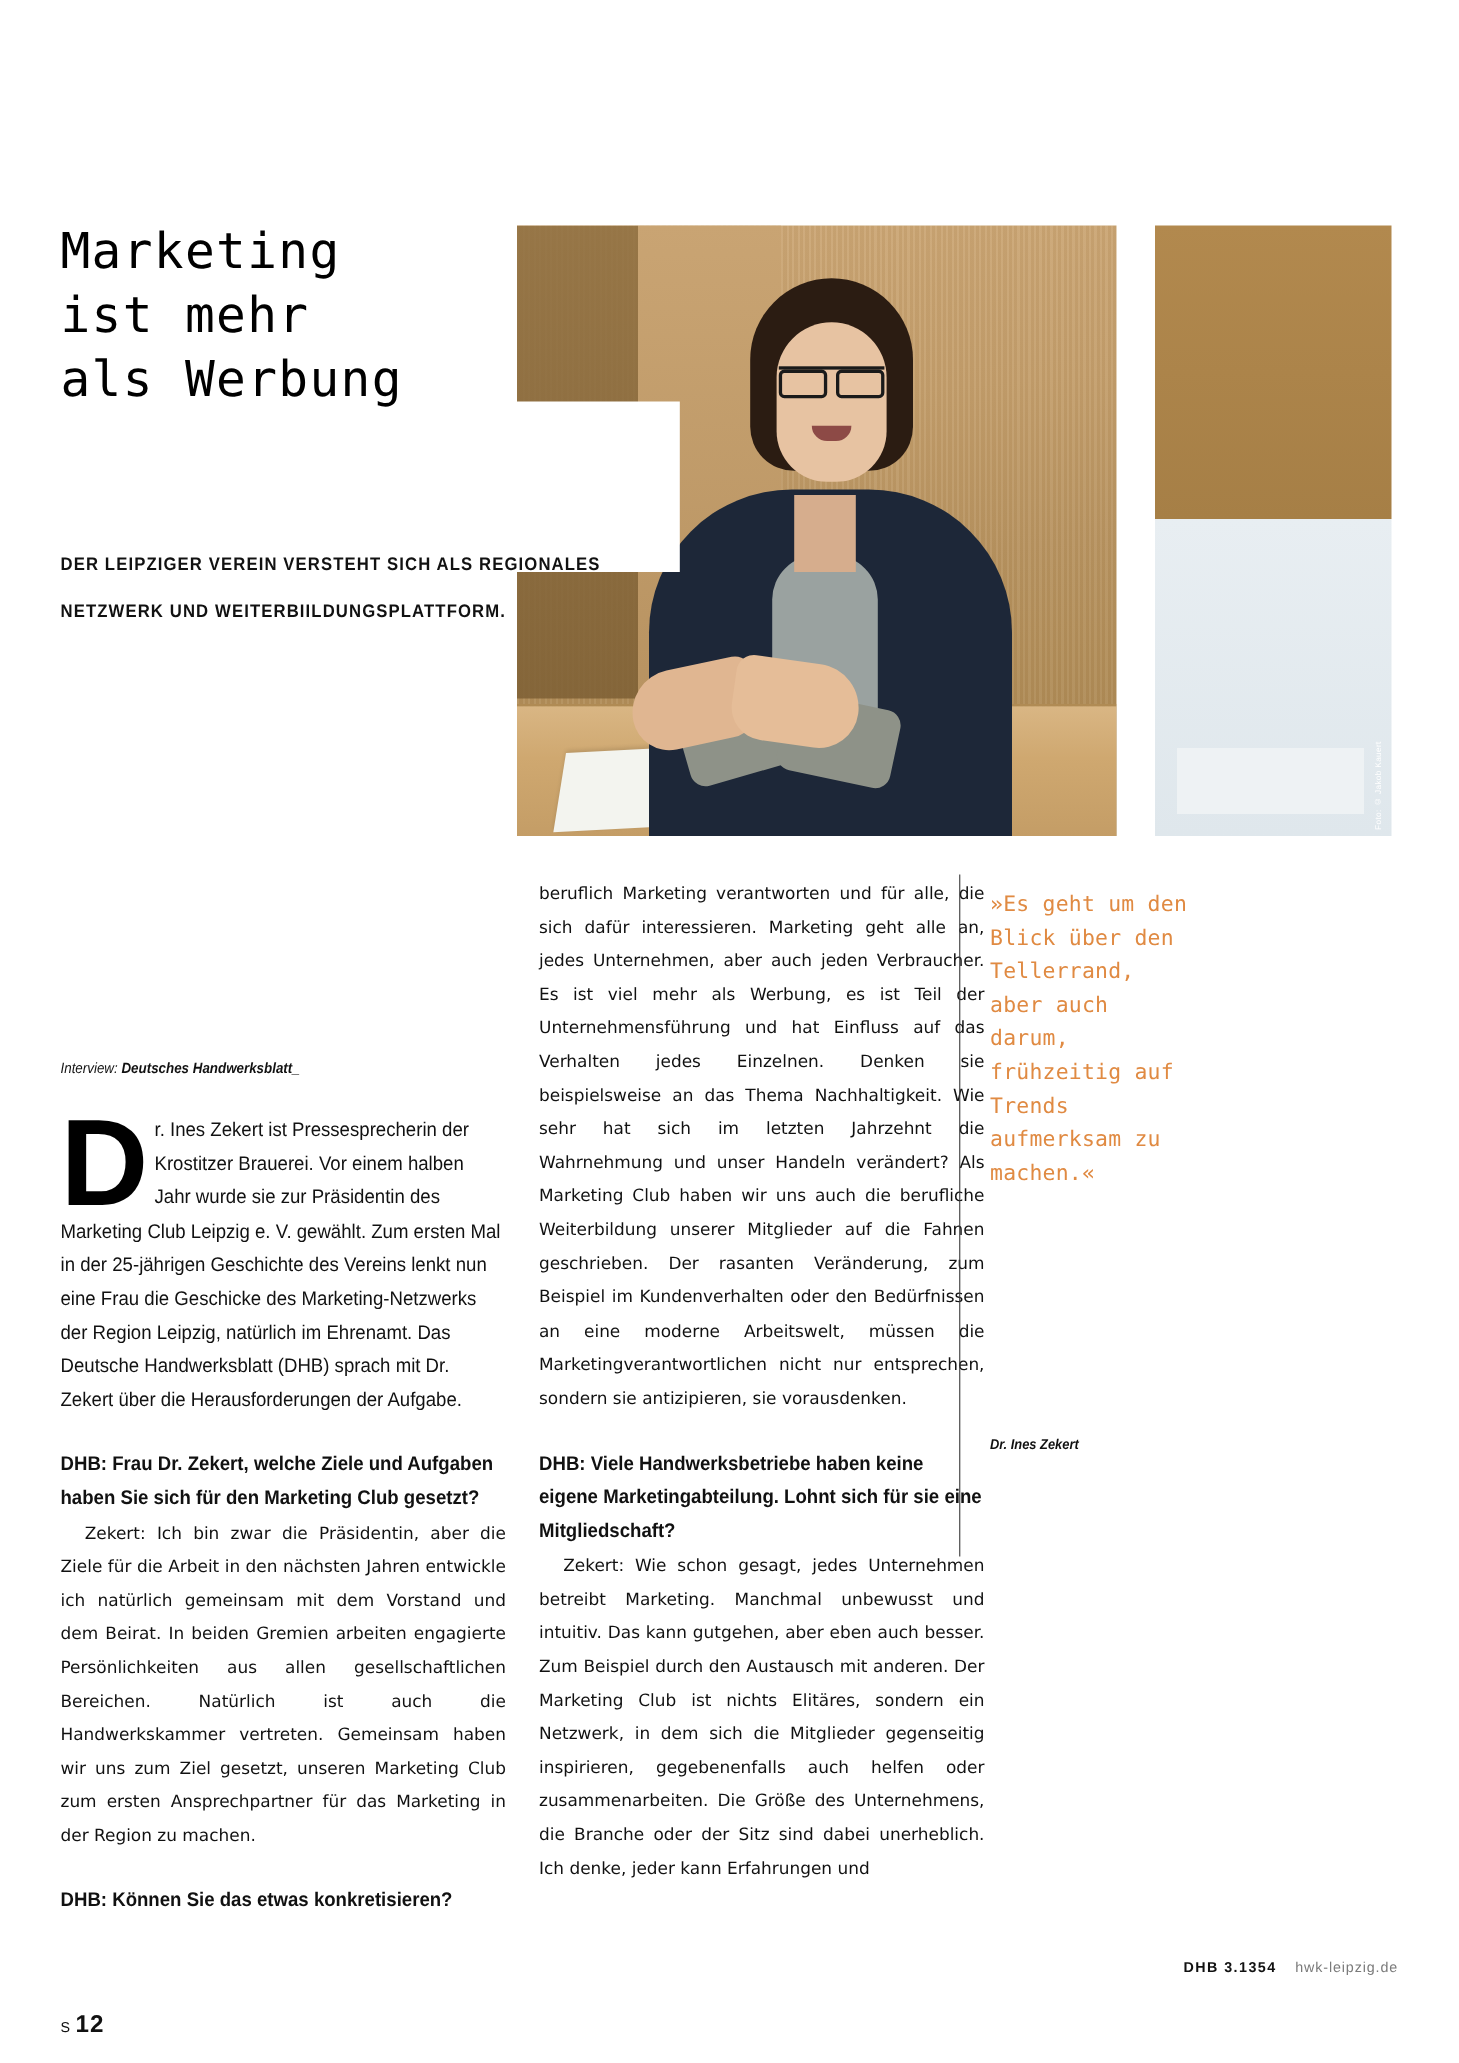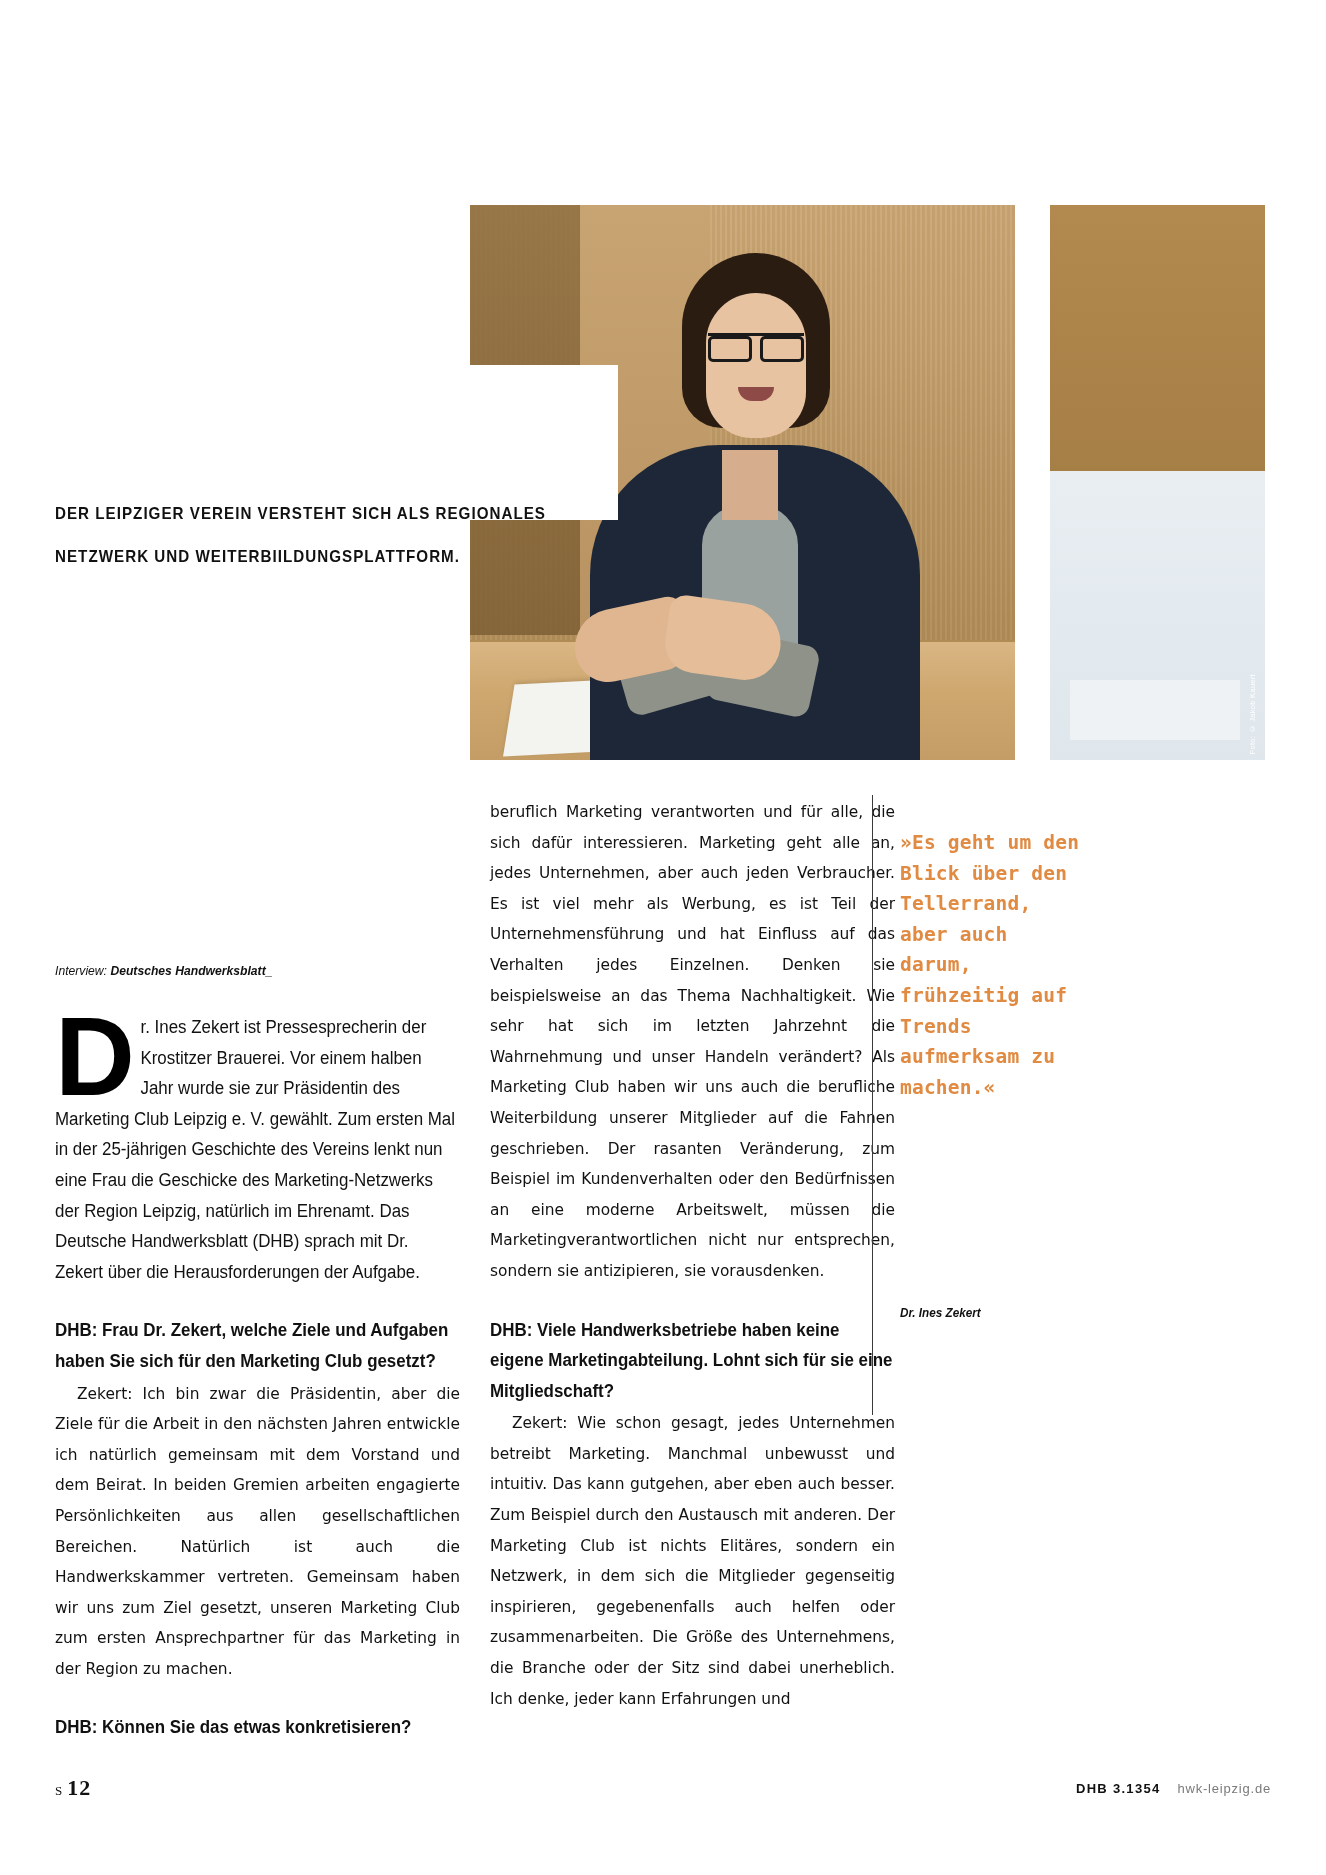--- a/index.html
+++ b/index.html
@@ -172,53 +172,57 @@
     font-weight:700; font-size:112px; line-height:86px;
     margin:2px 10px -6px 0; color:#000;
     transform: scaleX(1.05); transform-origin:left top;
   }
 
   
   .divider {
     position:absolute; left:872px; top:795px; width:1px; height:620px; background:#3a3a3a;
   }
   .pullquote {
-    position:absolute; left:900px; top:828px; width:185px;
+    position:absolute; left:900px; top:807px; width:185px;
     font-family:"DejaVu Sans Mono", monospace;
     font-size:19.5px; line-height:30.6px; color:#e08a42;
     letter-spacing:.2px;
-    font-weight:bold;
   }
   .pullquote-author {
     position:absolute; left:900px; top:1305px; width:200px;
     font-family:"Liberation Sans", sans-serif;
     font-weight:700; font-style:italic; font-size:13px; color:#111;
     transform:scaleX(0.9); transform-origin:left top;
   }
 
   
   .footer-rule { position:absolute; left:55px; top:1740px; width:1216px; height:0; }
   .page-num {
-    position:absolute; left:55px; top:1775px;
-    font-family:Liberation Serif, serif; color:#111;
+    position:absolute; left:55px; top:1827px;
+    font-family:Liberation Sans, sans-serif; color:#111;
   }
   .page-num .s { font-size:13px; letter-spacing:1px; }
   .page-num .n { font-size:22px; font-weight:700; letter-spacing:1px; margin-left:4px; }
   .footer-right {
     position:absolute; right:55px; top:1781px;
     font-family:"Liberation Sans", sans-serif; font-size:13px; letter-spacing:1.3px;
   }
   .footer-right .issue { font-weight:700; color:#111; }
   .footer-right .site { font-weight:400; color:#7a7a7a; margin-left:12px; letter-spacing:.8px;margin-top:32px; }
 </style>
 </head>
 <body>
 
 <div class="page">
 
+  <div class="headline">
+    <div>Marketing</div>
+    <div>ist mehr</div>
+    <div>als Werbung</div>
+  </div>
 
   <div class="subtitle">
     <div>DER LEIPZIGER VEREIN VERSTEHT SICH ALS REGIONALES</div>
     <div>NETZWERK UND WEITERBIILDUNGSPLATTFORM.</div>
   </div>
 
   <div class="photo-wrap">
     <div class="photo">
       <div class="wall-grain"></div>
       <div class="wall-panel"></div>

